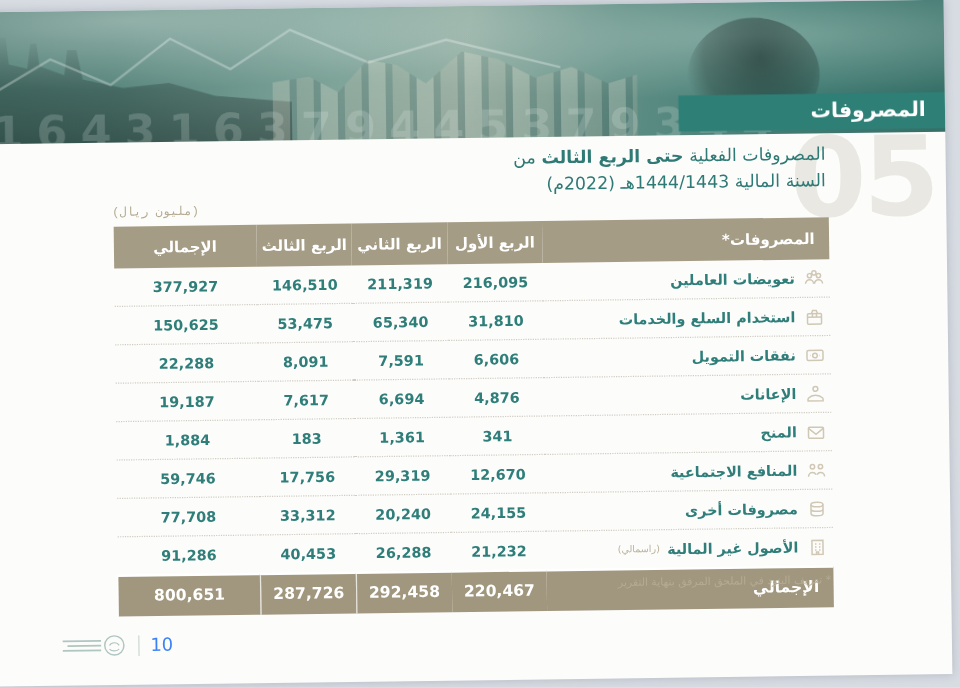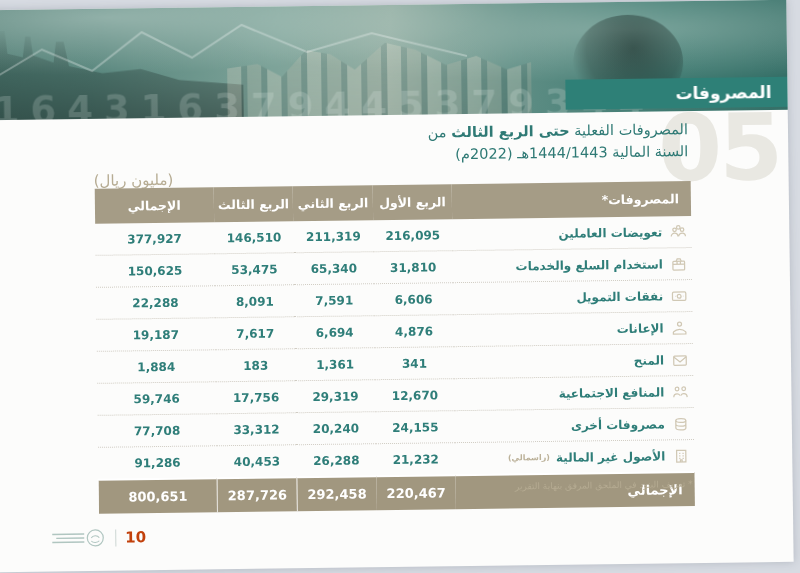--- a/index.html
+++ b/index.html
@@ -30,43 +30,43 @@
   .banner{position:absolute;right:0;bottom:3px;width:222px;height:30px;
     background:#2e8077;color:#fff;display:flex;align-items:center;
     direction:rtl;padding-right:16px;box-sizing:border-box;
     font-size:17px;font-weight:bold;}
   
   .big-num{position:absolute;right:8px;top:104px;font-size:92px;font-weight:bold;
     color:#e9e8e2;line-height:.95;letter-spacing:-3px;}
   .subtitle{position:absolute;right:100px;top:118px;width:310px;direction:rtl;
     text-align:right;color:#2f7a75;font-size:14.5px;line-height:1.5;}
   .subtitle b{font-weight:bold;}
-  .unit{position:absolute;left:105px;top:163px;font-size:15px;color:#b6ac93;direction:rtl;}
+  .unit{position:absolute;left:105px;top:163px;font-size:10px;color:#b6ac93;direction:rtl;font-family:Liberation Mono, monospace;}
   
   .table-wrap{position:absolute;left:105px;top:180px;width:597px;direction:rtl;}
   table{width:100%;border-collapse:collapse;table-layout:fixed;}
   col.c-lbl{width:40%}col.c-q{width:13.3%}col.c-tot{width:20%}
   thead td{background:#a59c86;color:#fff;font-weight:bold;font-size:12.5px;
     height:33px;text-align:center;}
   thead td.c-label{text-align:right;padding-right:12px;}
   tbody td{height:29px;font-size:12px;font-weight:bold;color:#2f7e79;
     text-align:center;border-bottom:1px dotted #d0ccc3;}
   td.c-label{text-align:right;}
   .lblcell{display:flex;align-items:center;gap:6px;padding-right:2px;}
   .icon{width:20px;height:20px;flex:0 0 20px;color:#c9bfa8;opacity:.85;}
   .icon svg{width:100%;height:100%;display:block;}
-  .lbl-suffix{font-size:8px;color:#bcb29a;font-weight:bold;}
+  .lbl-suffix{font-size:8px;color:#bcb29a;font-weight:normal;}
   tfoot td{background:#a1977f;color:#fff;font-weight:bold;font-size:13px;height:31px;
     text-align:center;border-top:2px solid #fff;}
   tfoot td.c-label{text-align:right;padding-right:12px;}
   tfoot td.sep{border-left:1px solid rgba(255,255,255,.75);}
   .footnote{position:absolute;right:100px;top:478px;font-size:9px;color:#b5ab92;direction:rtl;}
   
   .footer{position:absolute;left:55px;top:516px;display:flex;align-items:center;gap:9px;}
-  .pgnum{font-size:15px;font-weight:bold;color:#c2410c;}
+  .pgnum{font-size:15px;font-weight:normal;color:#3b82f6;}
   .fdiv{width:1px;height:17px;background:#ccd6d3;}
 </style>
 </head>
 <body>
 
 <div class="page">
 
   <div class="photo">
     <div class="ph-industry"></div>
     <div class="ph-city"></div>

